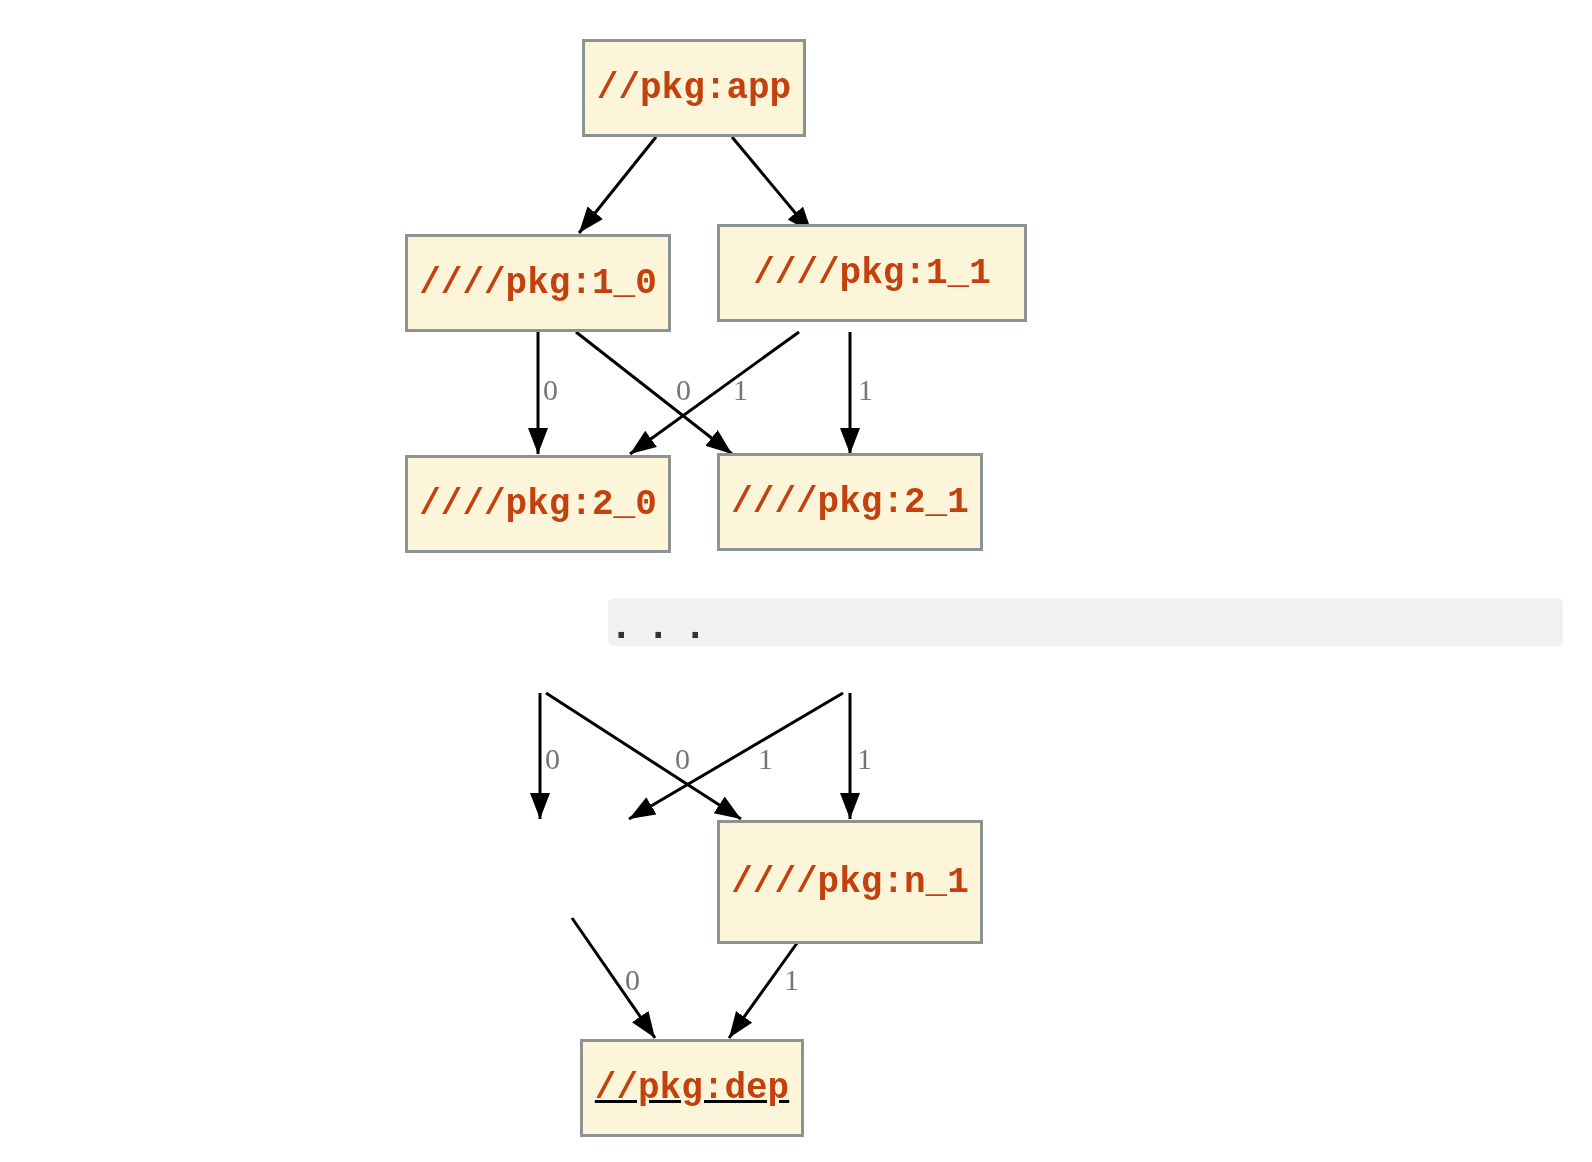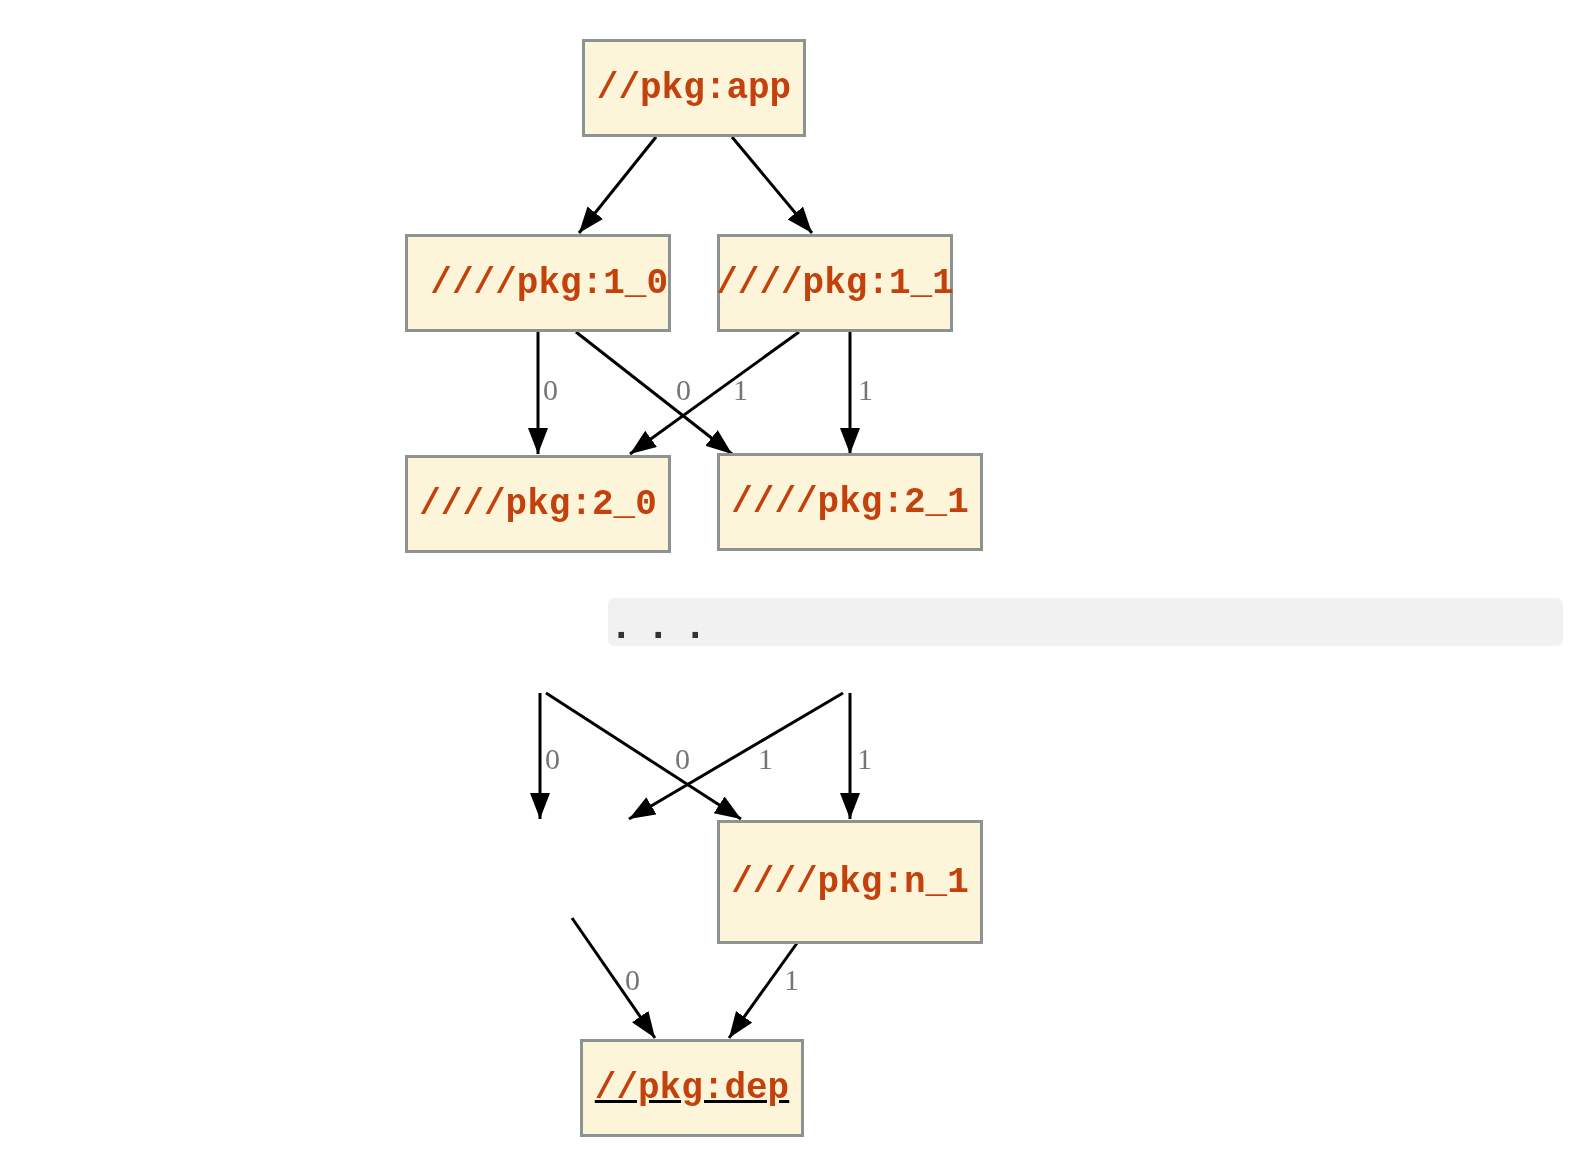--- a/index.html
+++ b/index.html
@@ -111,25 +111,25 @@
     <text class="edge-label" x="857" y="769">1</text>
 
     <text class="edge-label" x="625" y="990">0</text>
     <text class="edge-label" x="784" y="990">1</text>
   </svg>
 
   <div class="node" style="left:582px; top:39px; width:224px; height:98px;">
     <span class="node-label">//pkg:app</span>
   </div>
 
-  <div class="node" style="left:405px; top:234px; width:266px; height:98px;justify-content:flex-end;">
+  <div class="node" style="left:405px; top:234px; width:266px; height:98px;">
     <span class="node-label">////pkg:1_0</span>
   </div>
 
-  <div class="node" style="left:717px; top:234px; width:236px; height:98px;">
+  <div class="node" style="left:717px; top:224px; width:310px; height:98px;">
     <span class="node-label">////pkg:1_1</span>
   </div>
 
   <div class="node" style="left:405px; top:455px; width:266px; height:98px;">
     <span class="node-label">////pkg:2_0</span>
   </div>
 
   <div class="node" style="left:717px; top:453px; width:266px; height:98px;">
     <span class="node-label">////pkg:2_1</span>
   </div>

